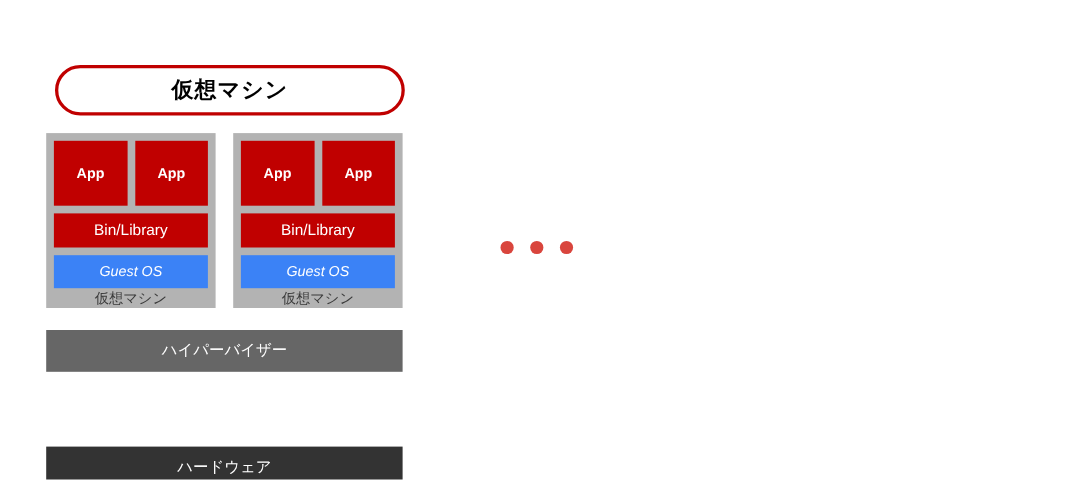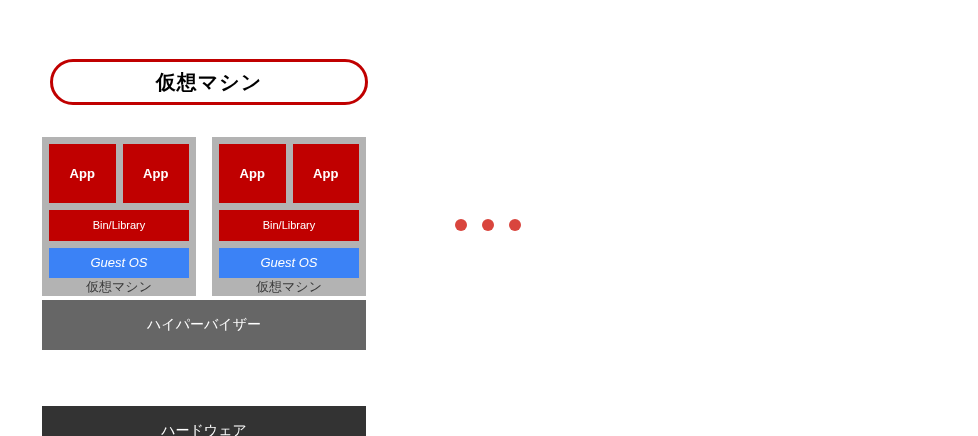--- a/index.html
+++ b/index.html
@@ -42,21 +42,21 @@
     letter-spacing: 1px;
     line-height: 1;
   }
   #title-vm  { left: 50px;  top: 24px; width: 318px; }
 
   
   .group-row {
     position: absolute;
     display: flex;
   }
-  #vm-groups  { left: 42px;  top: 102px; width: 324px; gap: 16px; }
+  #vm-groups  { left: 42px;  top: 86px; width: 324px; gap: 16px; }
 
   .group-box {
     background: #B3B3B3;
     box-sizing: border-box;
     padding: 7px 7px 0 7px;
     display: flex;
     flex-direction: column;
     height: 159px;
   }
   #vm-groups  .group-box { width: 154px; }
@@ -76,21 +76,21 @@
   }
   .cell.app {
     flex: 1;
     height: 59px;
     font-size: 13px;
     font-weight: bold;
   }
   .cell.bin {
     height: 41px;
     margin-top: 7px;
-    font-size: 11px;
+    font-size: 14px;
     font-weight: normal;
   }
   .cell.guest {
     background: #3b82f6;
     height: 40px;
     margin-top: 7px;
     font-size: 13px;
     font-style: italic;
   }
 
@@ -99,21 +99,21 @@
     display: flex;
     align-items: center;
     justify-content: center;
     font-size: 13px;
     color: #3a3a3a;
   }
 
   
   .bar {
     position: absolute;
-    height: 50px;
+    height: 38px;
     display: flex;
     align-items: center;
     justify-content: center;
     color: #ffffff;
     font-size: 14px;
     box-sizing: border-box;
   }
   #panel-vm  .bar { left: 42px;  width: 324px; }
   .bar.l1 { top: 265px; background: #666666; }
   .bar.l2 { top: 320px; background: #4D4D4D; }

